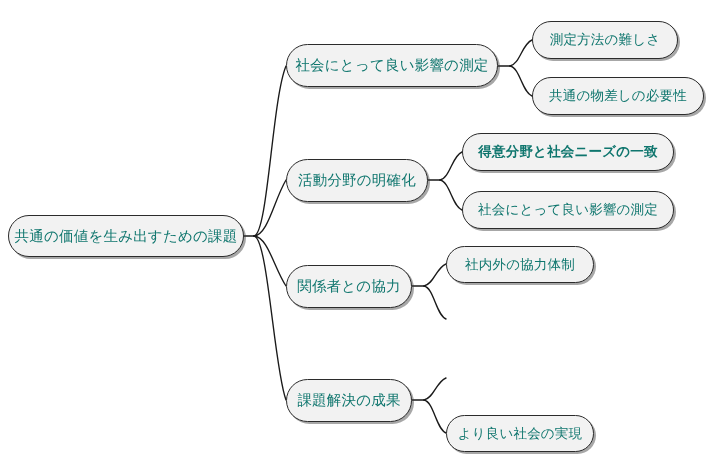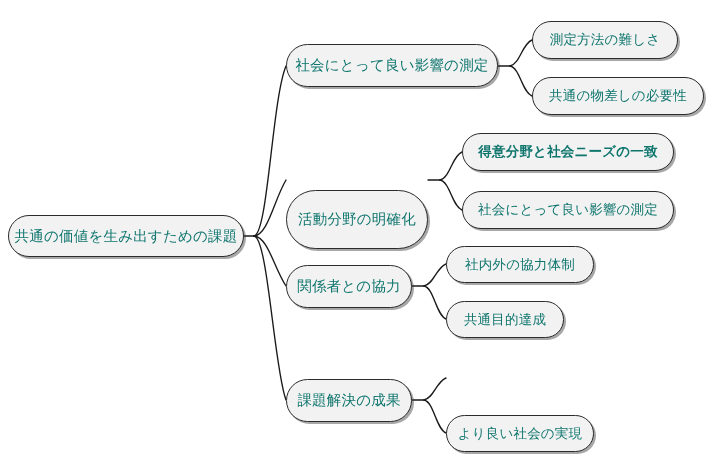--- a/index.html
+++ b/index.html
@@ -88,39 +88,36 @@
   <div class="node n-l2" style="left:286px; top:44px; width:212px; height:43px;">
     <span class="node-label">社会にとって良い影響の測定</span>
   </div>
   <div class="node n-l3" style="left:532px; top:21px; width:146px; height:38px;">
     <span class="node-label">測定方法の難しさ</span>
   </div>
   <div class="node n-l3" style="left:532px; top:77px; width:172px; height:38px;">
     <span class="node-label">共通の物差しの必要性</span>
   </div>
 
-  <div class="node n-l2" style="left:286px; top:159px; width:142px; height:59px;margin-top:31px;">
+  <div class="node n-l2" style="left:286px; top:159px; width:142px; height:43px;">
     <span class="node-label">活動分野の明確化</span>
   </div>
   <div class="node n-l3" style="left:462px; top:133px; width:212px; height:38px;font-weight:bold;">
     <span class="node-label">得意分野と社会ニーズの一致</span>
   </div>
   <div class="node n-l3" style="left:462px; top:191px; width:212px; height:38px;">
     <span class="node-label">社会にとって良い影響の測定</span>
   </div>
 
   <div class="node n-l2" style="left:286px; top:265px; width:126px; height:43px;">
     <span class="node-label">関係者との協力</span>
   </div>
   <div class="node n-l3" style="left:446px; top:246px; width:148px; height:37px;">
     <span class="node-label">社内外の協力体制</span>
   </div>
-  <div class="node n-l3" style="left:446px; top:301px; width:118px; height:37px;">
-    <span class="node-label">共通目的達成</span>
-  </div>
 
   <div class="node n-l2" style="left:286px; top:379px; width:126px; height:43px;text-align:center;">
     <span class="node-label">課題解決の成果</span>
   </div>
   <div class="node n-l3" style="left:446px; top:415px; width:148px; height:37px;">
     <span class="node-label">より良い社会の実現</span>
   </div>
 
 </div>
 

